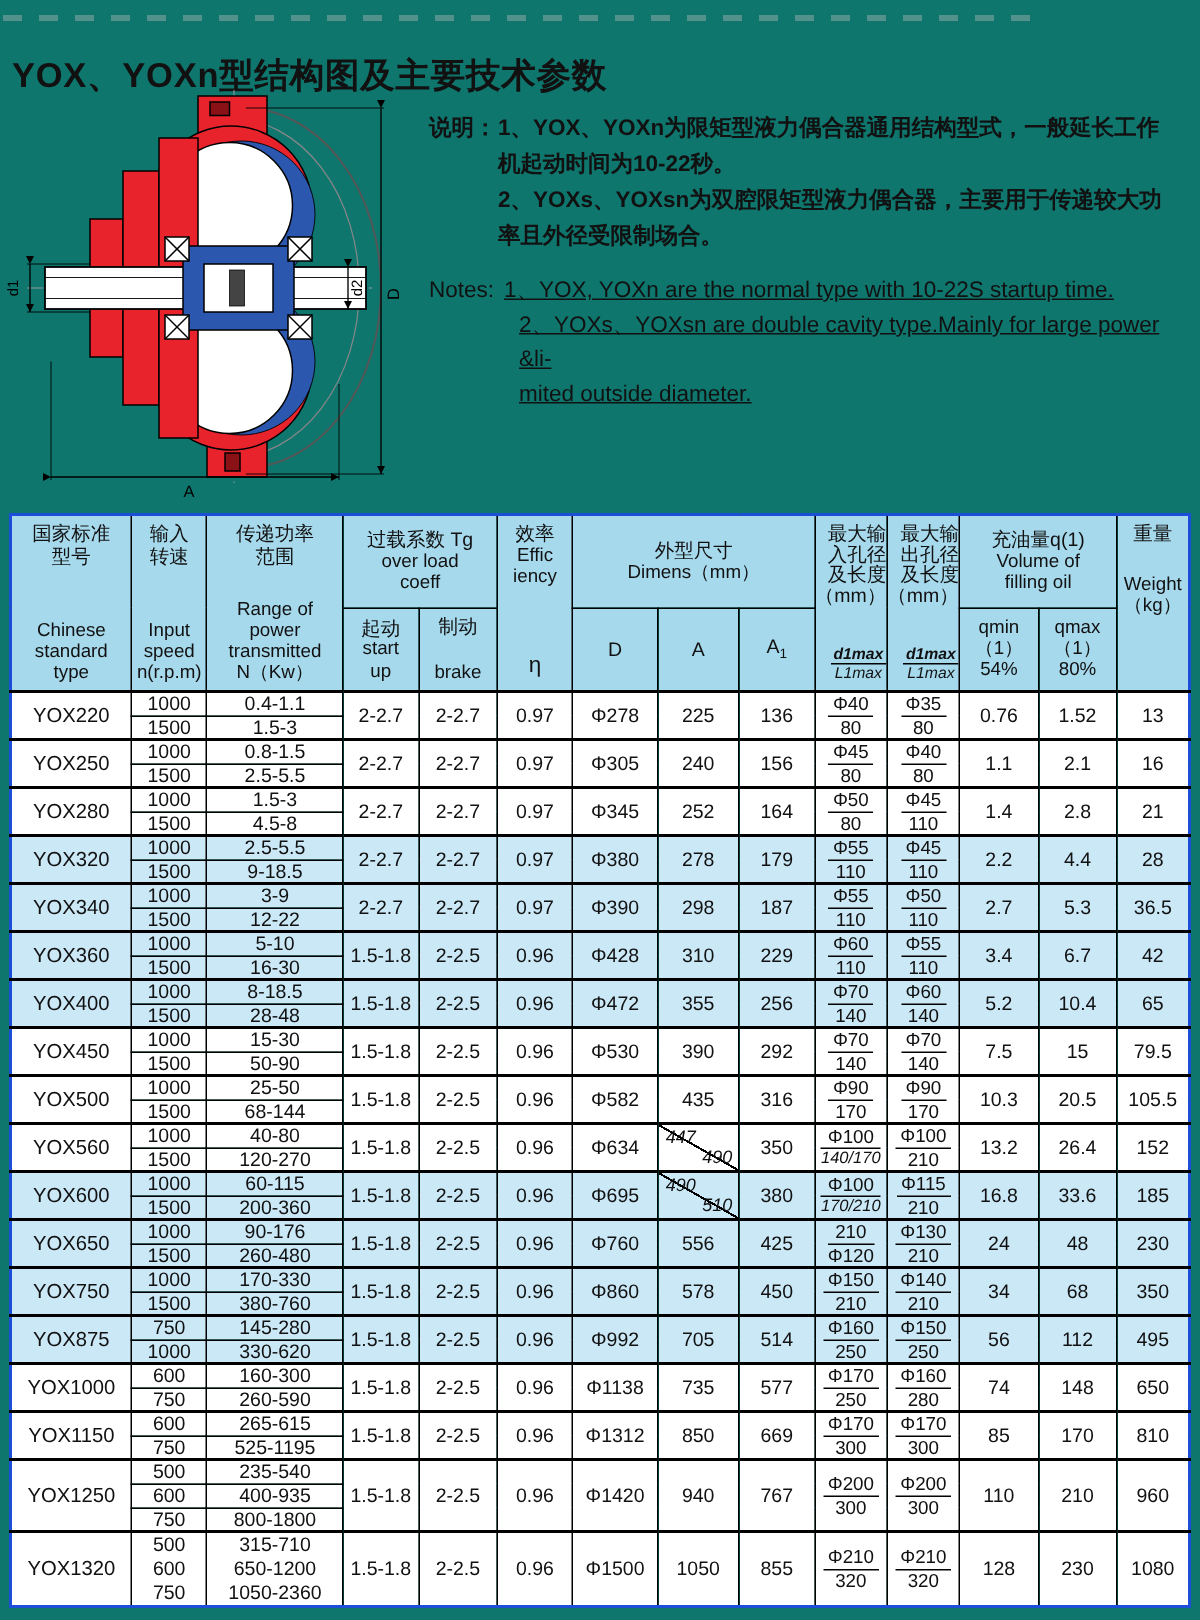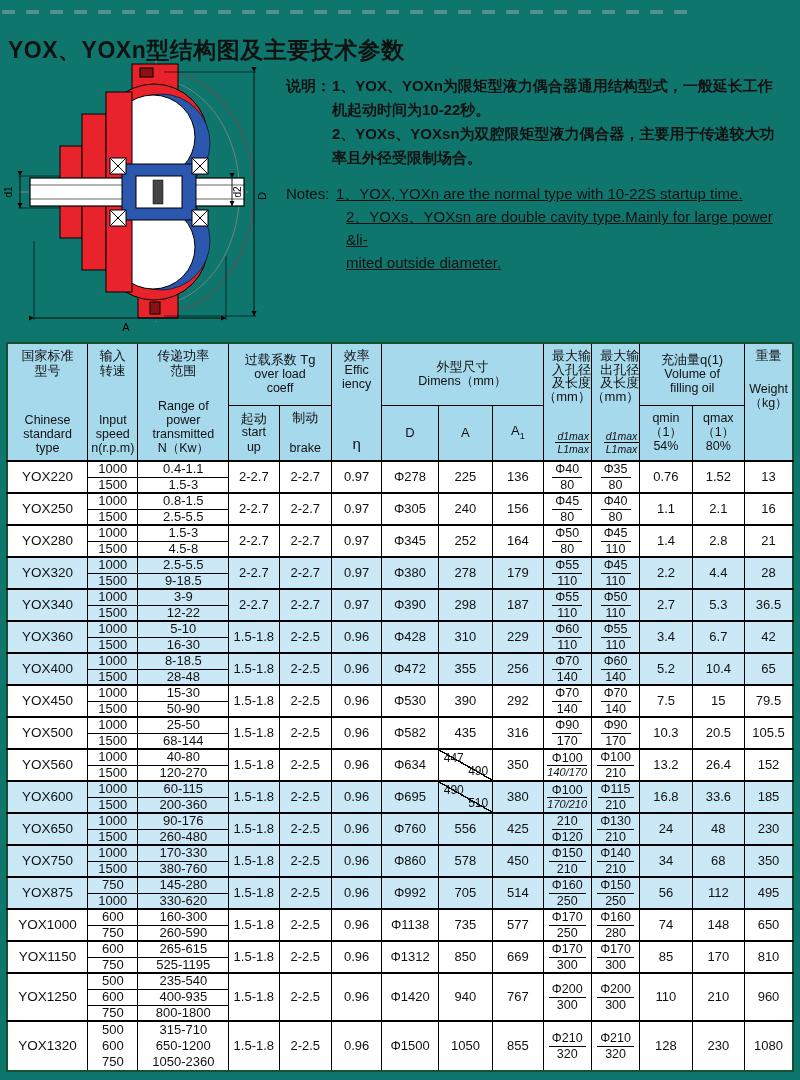--- a/index.html
+++ b/index.html
@@ -12,45 +12,45 @@
   .notes{position:absolute;left:286px;top:74px;width:512px;font-size:15px;}
   .cnblock{position:relative;padding-left:46px;line-height:24px;font-weight:bold;}
   .cnlabel{position:absolute;left:0;top:0;}
   .enblock{position:relative;padding-left:50px;line-height:23px;margin-top:12px;font-size:15px;text-decoration:underline;}
   .enlabel{position:absolute;left:0;top:0;}
   .ind{padding-left:10px;}
   
   .diagram{position:absolute;left:4px;top:56px;width:272px;height:278px;}
   
   .tblwrap{position:absolute;left:6px;top:342px;}
-  table{border-collapse:collapse;table-layout:fixed;width:788px;border:2px solid #14532d;}
+  table{border-collapse:collapse;table-layout:fixed;width:788px;border:2px solid #1d4ed8;}
   th,td{border:1px solid #000;text-align:center;vertical-align:middle;padding:0;
         font-weight:normal;font-size:13px;line-height:1.05;overflow:hidden;}
   thead th{background:#a6d9ec;}
   thead .r1{height:62px;}  thead .r2{height:56px;}
   .th-cn{font-size:13px;} .th-en{font-size:12.5px;}
   .stack{display:flex;flex-direction:column;justify-content:space-between;align-items:center;height:112px;padding:3px 0;box-sizing:border-box;}
   .stack-top{display:flex;flex-direction:column;justify-content:center;align-items:center;gap:1px;}
   .eta{font-size:15px;padding-bottom:3px;}
   .borehdr{display:flex;flex-direction:column;align-items:flex-end;height:112px;padding:3px 0 2px;box-sizing:border-box;}
   .borehdr .hfrac{margin-top:auto;}
   .hfrac{display:inline-block;font-size:10.5px;font-style:italic;line-height:1.2;}
-  .hfrac .fnum{display:block;border-bottom:1px solid #000;padding:0 2px;}
+  .hfrac .fnum{display:block;border-bottom:1px solid #000;padding:0 2px;font-weight:bold;}
   .hfrac .fden{display:block;}
   tbody tr{height:16px;}
   tbody td{background:#fff;}
   tr.rw td{background:#ffffff;} tr.rb td{background:#cbe8f7;}
   tr.group-start td{border-top:2px solid #000;}
   td.model{font-size:13.5px;}
   td.multi div{height:16px;line-height:16px;}
   .frac{display:inline-block;vertical-align:middle;font-size:12.5px;line-height:1.15;}
   .frac .fnum{display:block;border-bottom:1px solid #000;padding:0 3px;}
   .frac .fden{display:block;}
   .frac .it{font-style:italic;font-size:11px;}
-  td.diag{position:relative;}
+  td.diag{position:relative;font-style:italic;}
   td.diag::before{content:'';position:absolute;inset:0;
      background:linear-gradient(to top right,transparent calc(50% - .7px),#000 calc(50% - .7px),#000 calc(50% + .7px),transparent calc(50% + .7px));}
   td.diag .v1{position:absolute;top:2px;left:5px;font-size:12px;}
   td.diag .v2{position:absolute;bottom:2px;right:4px;font-size:12px;}
   sub{font-size:9px;}
 </style>
 </head>
 <body>
 
 <div class="page">

